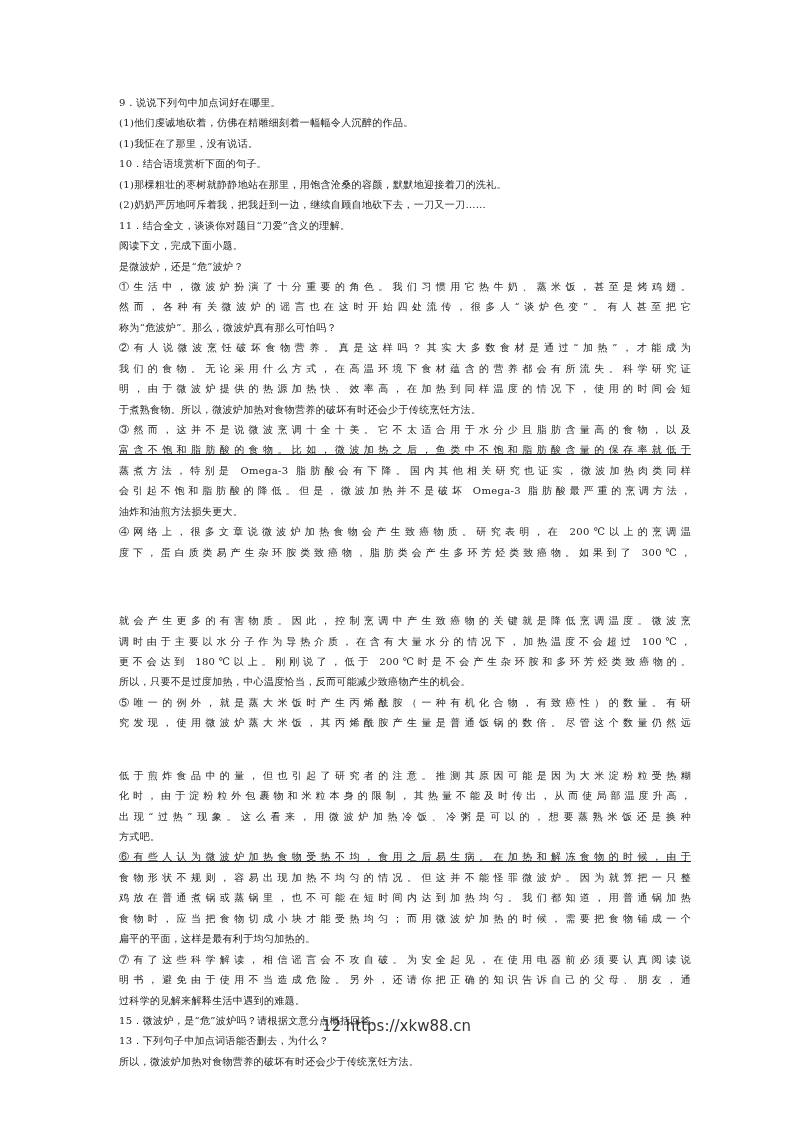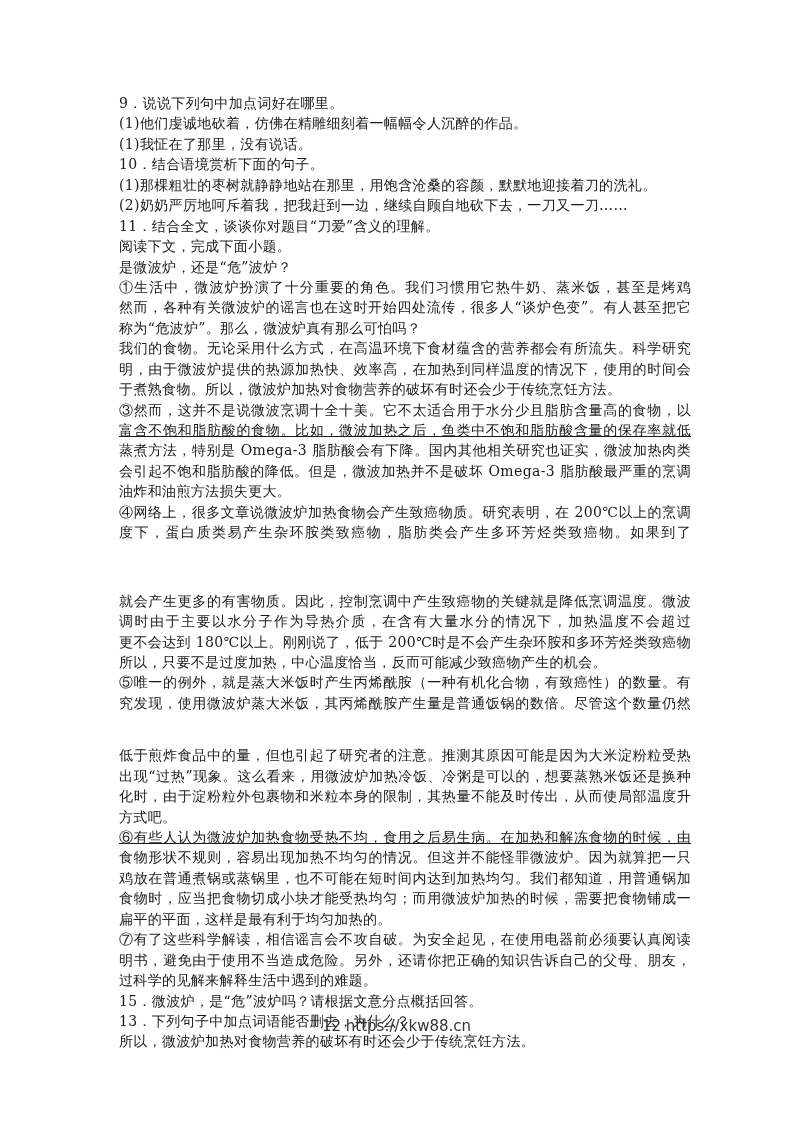--- a/index.html
+++ b/index.html
@@ -1,20 +1,20 @@
 <!DOCTYPE html>
 <html><head>
   <meta charset="utf-8">
   <style>
     html, body { margin: 0; padding: 0; background: #ffffff; }
     body { width: 793px; height: 1122px; position: relative; overflow: hidden; }
     .page { position: absolute; left: 119px; top: 93px; width: 572px; }
     .line {
       font-family: "DejaVu Serif", "Liberation Serif", serif;
-      font-size: 14px;
+      font-size: 10px;
       line-height: 20.45px;
       height: 20.45px;
       color: #1a1a1a;
       white-space: nowrap;
       letter-spacing: 0.35px;
     }
     .line.justify { text-align: justify; text-align-last: justify; }
     .footer {
       position: absolute; left: 0; width: 793px; top: 1017px;
       text-align: center;
@@ -32,39 +32,40 @@
       <div class="line">(1)我怔在了那里，没有说话。</div>
       <div class="line">10．结合语境赏析下面的句子。</div>
       <div class="line">(1)那棵粗壮的枣树就静静地站在那里，用饱含沧桑的容颜，默默地迎接着刀的洗礼。</div>
       <div class="line">(2)奶奶严厉地呵斥着我，把我赶到一边，继续自顾自地砍下去，一刀又一刀……</div>
       <div class="line">11．结合全文，谈谈你对题目“刀爱”含义的理解。</div>
       <div class="line">阅读下文，完成下面小题。</div>
       <div class="line">是微波炉，还是“危”波炉？</div>
       <div class="line justify" style="white-space: normal; overflow: hidden;">①生活中，微波炉扮演了十分重要的角色。我们习惯用它热牛奶、蒸米饭，甚至是烤鸡翅。</div>
       <div class="line justify" style="white-space: normal; overflow: hidden;">然而，各种有关微波炉的谣言也在这时开始四处流传，很多人“谈炉色变”。有人甚至把它</div>
       <div class="line">称为“危波炉”。那么，微波炉真有那么可怕吗？</div>
+      <div class="line justify" style="white-space: normal; overflow: hidden;">②有人说微波烹饪破坏食物营养。真是这样吗？其实大多数食材是通过“加热”，才能成为</div>
       <div class="line justify" style="white-space: normal; overflow: hidden;">我们的食物。无论采用什么方式，在高温环境下食材蕴含的营养都会有所流失。科学研究证</div>
       <div class="line justify" style="white-space: normal; overflow: hidden;">明，由于微波炉提供的热源加热快、效率高，在加热到同样温度的情况下，使用的时间会短</div>
       <div class="line">于煮熟食物。所以，微波炉加热对食物营养的破坏有时还会少于传统烹饪方法。</div>
       <div class="line justify" style="white-space: normal; overflow: hidden;">③然而，这并不是说微波烹调十全十美。它不太适合用于水分少且脂肪含量高的食物，以及</div>
       <div class="line justify" style="white-space: normal; overflow: hidden; text-decoration: underline;">富含不饱和脂肪酸的食物。比如，微波加热之后，鱼类中不饱和脂肪酸含量的保存率就低于</div>
       <div class="line justify" style="white-space: normal; overflow: hidden;">蒸煮方法，特别是 Omega-3 脂肪酸会有下降。国内其他相关研究也证实，微波加热肉类同样</div>
       <div class="line justify" style="white-space: normal; overflow: hidden;">会引起不饱和脂肪酸的降低。但是，微波加热并不是破坏 Omega-3 脂肪酸最严重的烹调方法，</div>
       <div class="line">油炸和油煎方法损失更大。</div>
       <div class="line justify" style="white-space: normal; overflow: hidden;">④网络上，很多文章说微波炉加热食物会产生致癌物质。研究表明，在 200℃以上的烹调温</div>
       <div class="line justify" style="white-space: normal; overflow: hidden;">度下，蛋白质类易产生杂环胺类致癌物，脂肪类会产生多环芳烃类致癌物。如果到了 300℃，</div>
       <div class="line justify" style="white-space: normal; overflow: hidden; margin-top: 48px;">就会产生更多的有害物质。因此，控制烹调中产生致癌物的关键就是降低烹调温度。微波烹</div>
       <div class="line justify" style="white-space: normal; overflow: hidden;">调时由于主要以水分子作为导热介质，在含有大量水分的情况下，加热温度不会超过 100℃，</div>
       <div class="line justify" style="white-space: normal; overflow: hidden;">更不会达到 180℃以上。刚刚说了，低于 200℃时是不会产生杂环胺和多环芳烃类致癌物的。</div>
       <div class="line">所以，只要不是过度加热，中心温度恰当，反而可能减少致癌物产生的机会。</div>
       <div class="line justify" style="white-space: normal; overflow: hidden;">⑤唯一的例外，就是蒸大米饭时产生丙烯酰胺（一种有机化合物，有致癌性）的数量。有研</div>
       <div class="line justify" style="white-space: normal; overflow: hidden;">究发现，使用微波炉蒸大米饭，其丙烯酰胺产生量是普通饭锅的数倍。尽管这个数量仍然远</div>
       <div class="line justify" style="white-space: normal; overflow: hidden; margin-top: 32px;">低于煎炸食品中的量，但也引起了研究者的注意。推测其原因可能是因为大米淀粉粒受热糊</div>
+      <div class="line justify" style="white-space: normal; overflow: hidden;">化时，由于淀粉粒外包裹物和米粒本身的限制，其热量不能及时传出，从而使局部温度升高，</div>
       <div class="line justify" style="white-space: normal; overflow: hidden;">出现“过热”现象。这么看来，用微波炉加热冷饭、冷粥是可以的，想要蒸熟米饭还是换种</div>
-      <div class="line justify" style="white-space: normal; overflow: hidden;">化时，由于淀粉粒外包裹物和米粒本身的限制，其热量不能及时传出，从而使局部温度升高，</div>
       <div class="line">方式吧。</div>
       <div class="line justify" style="white-space: normal; overflow: hidden; text-decoration: underline;">⑥有些人认为微波炉加热食物受热不均，食用之后易生病。在加热和解冻食物的时候，由于</div>
       <div class="line justify" style="white-space: normal; overflow: hidden;">食物形状不规则，容易出现加热不均匀的情况。但这并不能怪罪微波炉。因为就算把一只整</div>
       <div class="line justify" style="white-space: normal; overflow: hidden;">鸡放在普通煮锅或蒸锅里，也不可能在短时间内达到加热均匀。我们都知道，用普通锅加热</div>
       <div class="line justify" style="white-space: normal; overflow: hidden;">食物时，应当把食物切成小块才能受热均匀；而用微波炉加热的时候，需要把食物铺成一个</div>
       <div class="line">扁平的平面，这样是最有利于均匀加热的。</div>
       <div class="line justify" style="white-space: normal; overflow: hidden;">⑦有了这些科学解读，相信谣言会不攻自破。为安全起见，在使用电器前必须要认真阅读说</div>
       <div class="line justify" style="white-space: normal; overflow: hidden;">明书，避免由于使用不当造成危险。另外，还请你把正确的知识告诉自己的父母、朋友，通</div>
       <div class="line">过科学的见解来解释生活中遇到的难题。</div>
       <div class="line">15．微波炉，是“危”波炉吗？请根据文意分点概括回答。</div>

